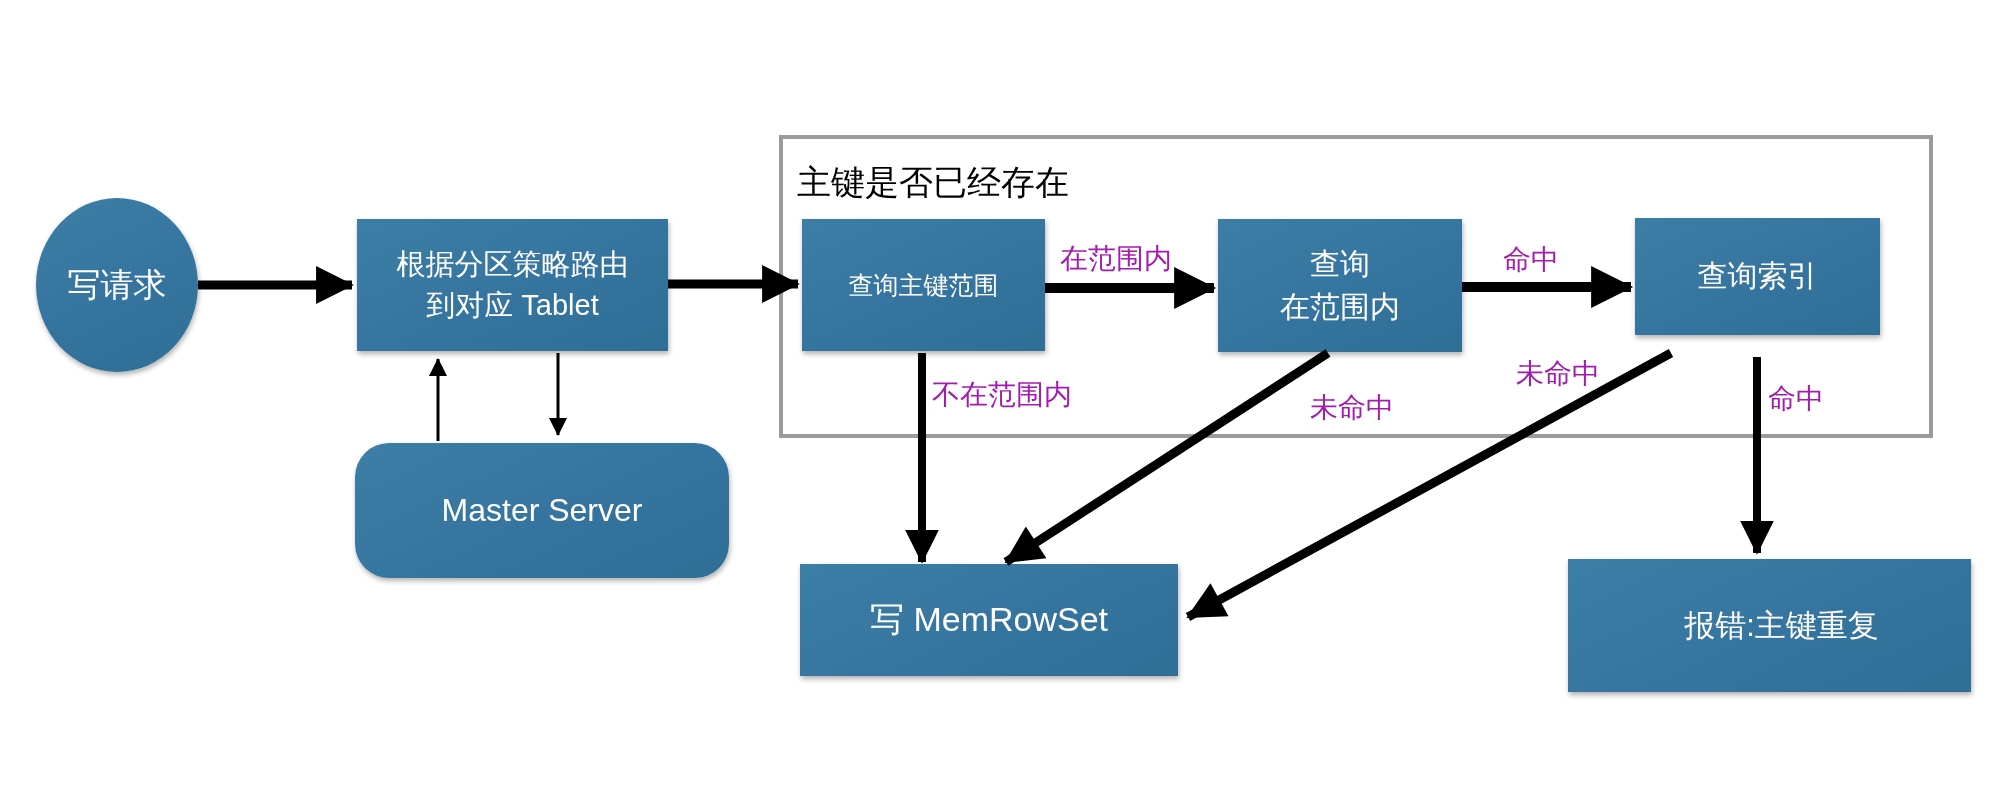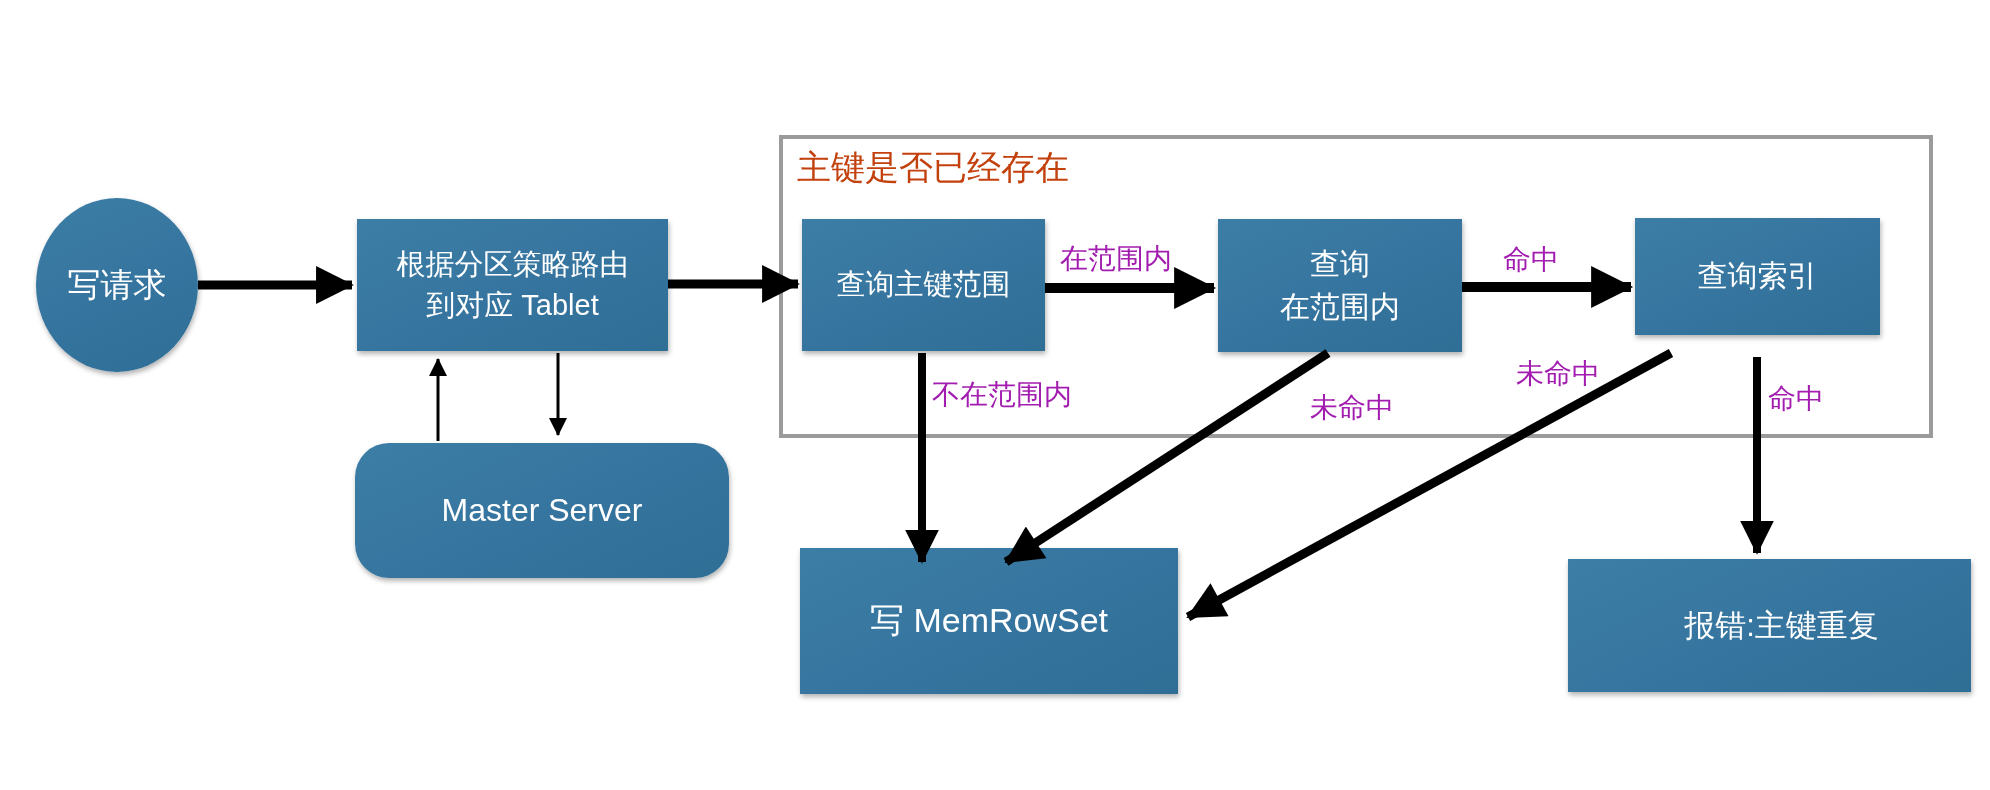--- a/index.html
+++ b/index.html
@@ -15,21 +15,21 @@
   }
   .circle{border-radius:50%;}
   .rounded{border-radius:34px;}
   .container-box{
     position:absolute;border:4px solid #9b9b9b;background:transparent;box-sizing:border-box;
   }
   .edge-label{
     position:absolute;color:#a21caf;font-size:28px;white-space:nowrap;line-height:1;
   }
   .container-title{
-    position:absolute;color:#c2410c;font-size:34px;white-space:nowrap;line-height:1;
+    position:absolute;color:#000000;font-size:34px;white-space:nowrap;line-height:1;margin-top:15px;
   }
   .two-line{line-height:1.42;}
   svg.arrows{position:absolute;left:0;top:0;pointer-events:none;}
 </style>
 </head>
 <body>
 
 <div id="canvas">
 
   <div class="container-box" style="left:779px;top:135px;width:1154px;height:303px;"></div>
@@ -43,36 +43,36 @@
     <div class="two-line">
       <div>根据分区策略路由</div>
       <div>到对应 Tablet</div>
     </div>
   </div>
 
   <div class="node rounded" style="left:355px;top:443px;width:374px;height:135px;font-size:32px;">
     <span>Master Server</span>
   </div>
 
-  <div class="node" style="left:802px;top:219px;width:243px;height:132px;font-size:29px;">
+  <div class="node" style="left:802px;top:219px;width:243px;height:132px;font-size:25px;">
     <span>查询主键范围</span>
   </div>
 
   <div class="node" style="left:1218px;top:219px;width:244px;height:133px;font-size:30px;">
     <div class="two-line">
       <div>查询</div>
       <div>在范围内</div>
     </div>
   </div>
 
   <div class="node" style="left:1635px;top:218px;width:245px;height:117px;font-size:30px;">
     <span>查询索引</span>
   </div>
 
-  <div class="node" style="left:800px;top:548px;width:378px;height:146px;font-size:34px;">
+  <div class="node" style="left:800px;top:564px;width:378px;height:112px;font-size:34px;">
     <span>写 MemRowSet</span>
   </div>
 
   <div class="node" style="left:1568px;top:559px;width:379px;height:133px;font-size:31px;padding-left:24px;">
     <span>报错:主键重复</span>
   </div>
 
   <div class="edge-label" style="left:1060px;top:245px;">在范围内</div>
   <div class="edge-label" style="left:1503px;top:246px;">命中</div>
   <div class="edge-label" style="left:932px;top:381px;text-align:center;">不在范围内</div>

